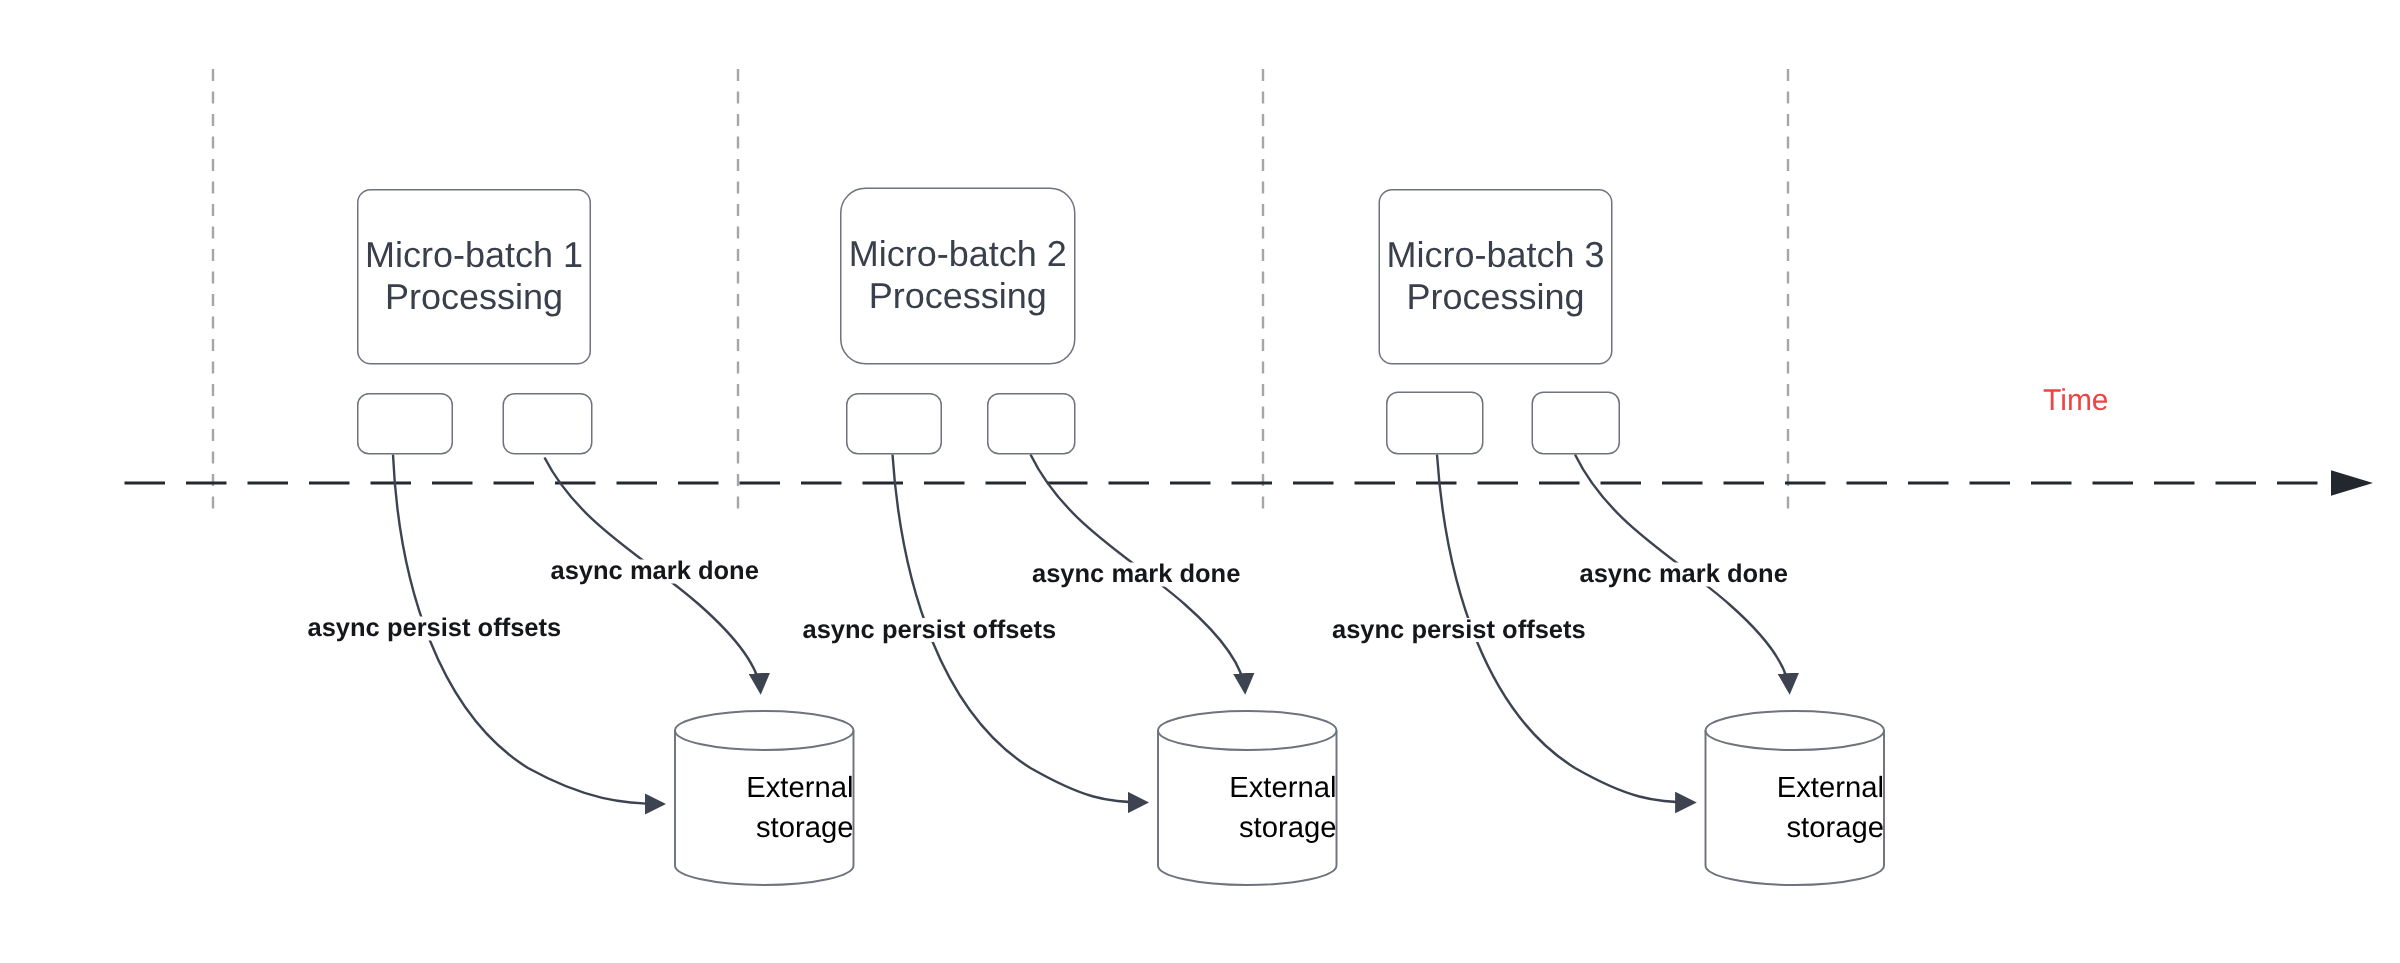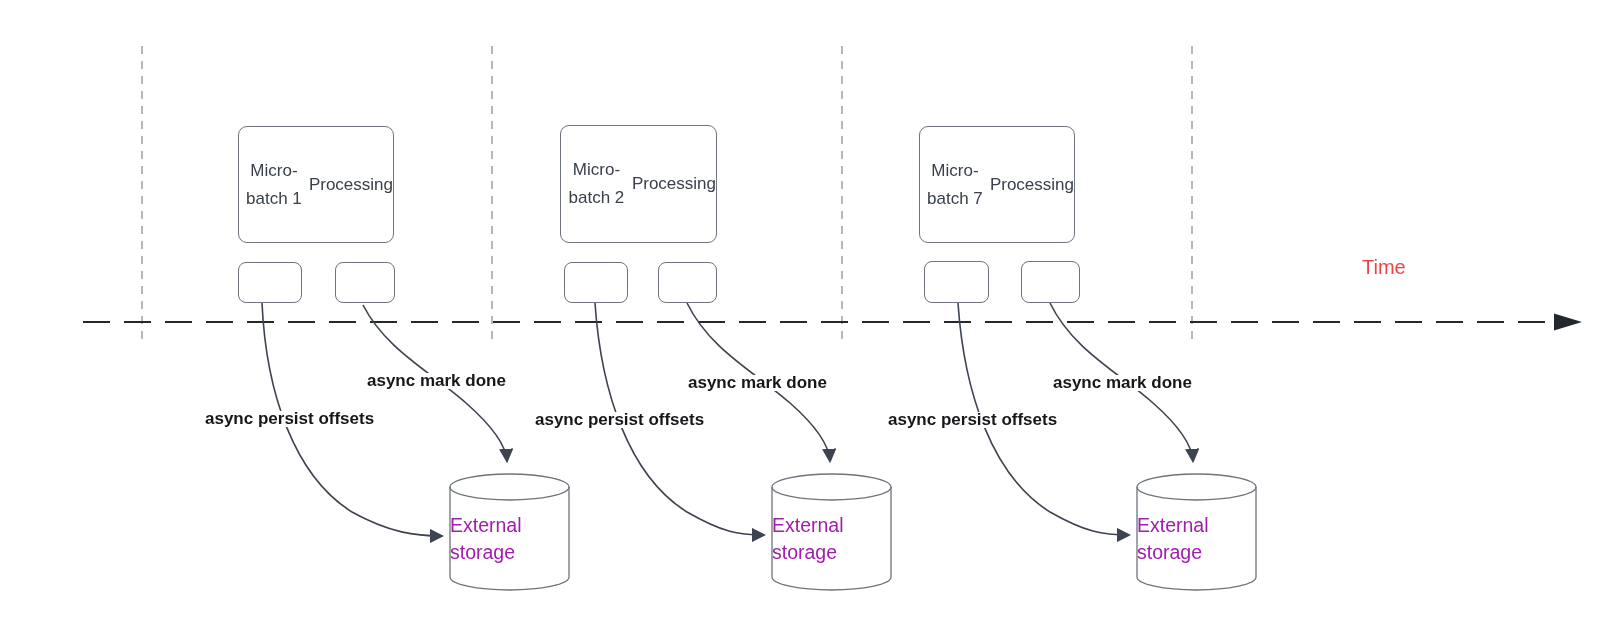--- a/index.html
+++ b/index.html
@@ -16,25 +16,26 @@
     left: 0; top: 0;
     width: 1600px; height: 642px;
   }
   .bigbox {
     position: absolute;
     box-sizing: border-box;
     border: 1px solid #6e737c;
     border-radius: 9px;
     background: #ffffff;
     display: flex;
+    flex-direction: column;
     align-items: center;
     justify-content: center;
     text-align: center;
     color: #39404c;
-    font-size: 17px;
+    font-size: 24px;
     line-height: 28px;
   }
   .smallbox {
     position: absolute;
     box-sizing: border-box;
     border: 1px solid #6e737c;
     border-radius: 8px;
     background: #ffffff;
   }
   .edge-label {
@@ -43,22 +44,22 @@
     color: #15171a;
     font-size: 17px;
     font-weight: 700;
     line-height: 16px;
     padding: 0 3px;
     white-space: nowrap;
   }
   .storage-label {
     position: absolute;
     width: 119px;
-    text-align: left;
-    color: #a21caf;
+    text-align: right;
+    color: #000000;
     font-size: 19.5px;
     line-height: 27px;
   }
   .time-label {
     position: absolute;
     color: #ef4444;
     font-size: 20px;
     line-height: 22px;
     white-space: nowrap;
   }
@@ -118,35 +119,35 @@
   </div>
   <div class="smallbox" style="left:238px; top:262px; width:64px; height:41px;"></div>
   <div class="smallbox" style="left:335px; top:262px; width:60px; height:41px;"></div>
   <div class="edge-label" style="left:202px; top:411px;">async persist offsets</div>
   <div class="edge-label" style="left:364px; top:373px;">async mark done</div>
   <div class="storage-label" style="left:450px; top:512px;">
     <div>External</div>
     <div>storage</div>
   </div>
 
-  <div class="bigbox" style="left:560px; top:125px; width:157px; height:118px;">
+  <div class="bigbox" style="left:560px; top:125px; width:157px; height:118px;border-radius:17px;">
     <span>Micro-batch 2</span>
     <span>Processing</span>
   </div>
   <div class="smallbox" style="left:564px; top:262px; width:64px; height:41px;"></div>
   <div class="smallbox" style="left:658px; top:262px; width:59px; height:41px;"></div>
   <div class="edge-label" style="left:532px; top:412px;">async persist offsets</div>
   <div class="edge-label" style="left:685px; top:375px;">async mark done</div>
   <div class="storage-label" style="left:772px; top:512px;">
     <div>External</div>
     <div>storage</div>
   </div>
 
   <div class="bigbox" style="left:919px; top:126px; width:156px; height:117px;">
-    <span>Micro-batch 7</span>
+    <span>Micro-batch 3</span>
     <span>Processing</span>
   </div>
   <div class="smallbox" style="left:924px; top:261px; width:65px; height:42px;"></div>
   <div class="smallbox" style="left:1021px; top:261px; width:59px; height:42px;"></div>
   <div class="edge-label" style="left:885px; top:412px;">async persist offsets</div>
   <div class="edge-label" style="left:1050px; top:375px;">async mark done</div>
   <div class="storage-label" style="left:1137px; top:512px;">
     <div>External</div>
     <div>storage</div>
   </div>

